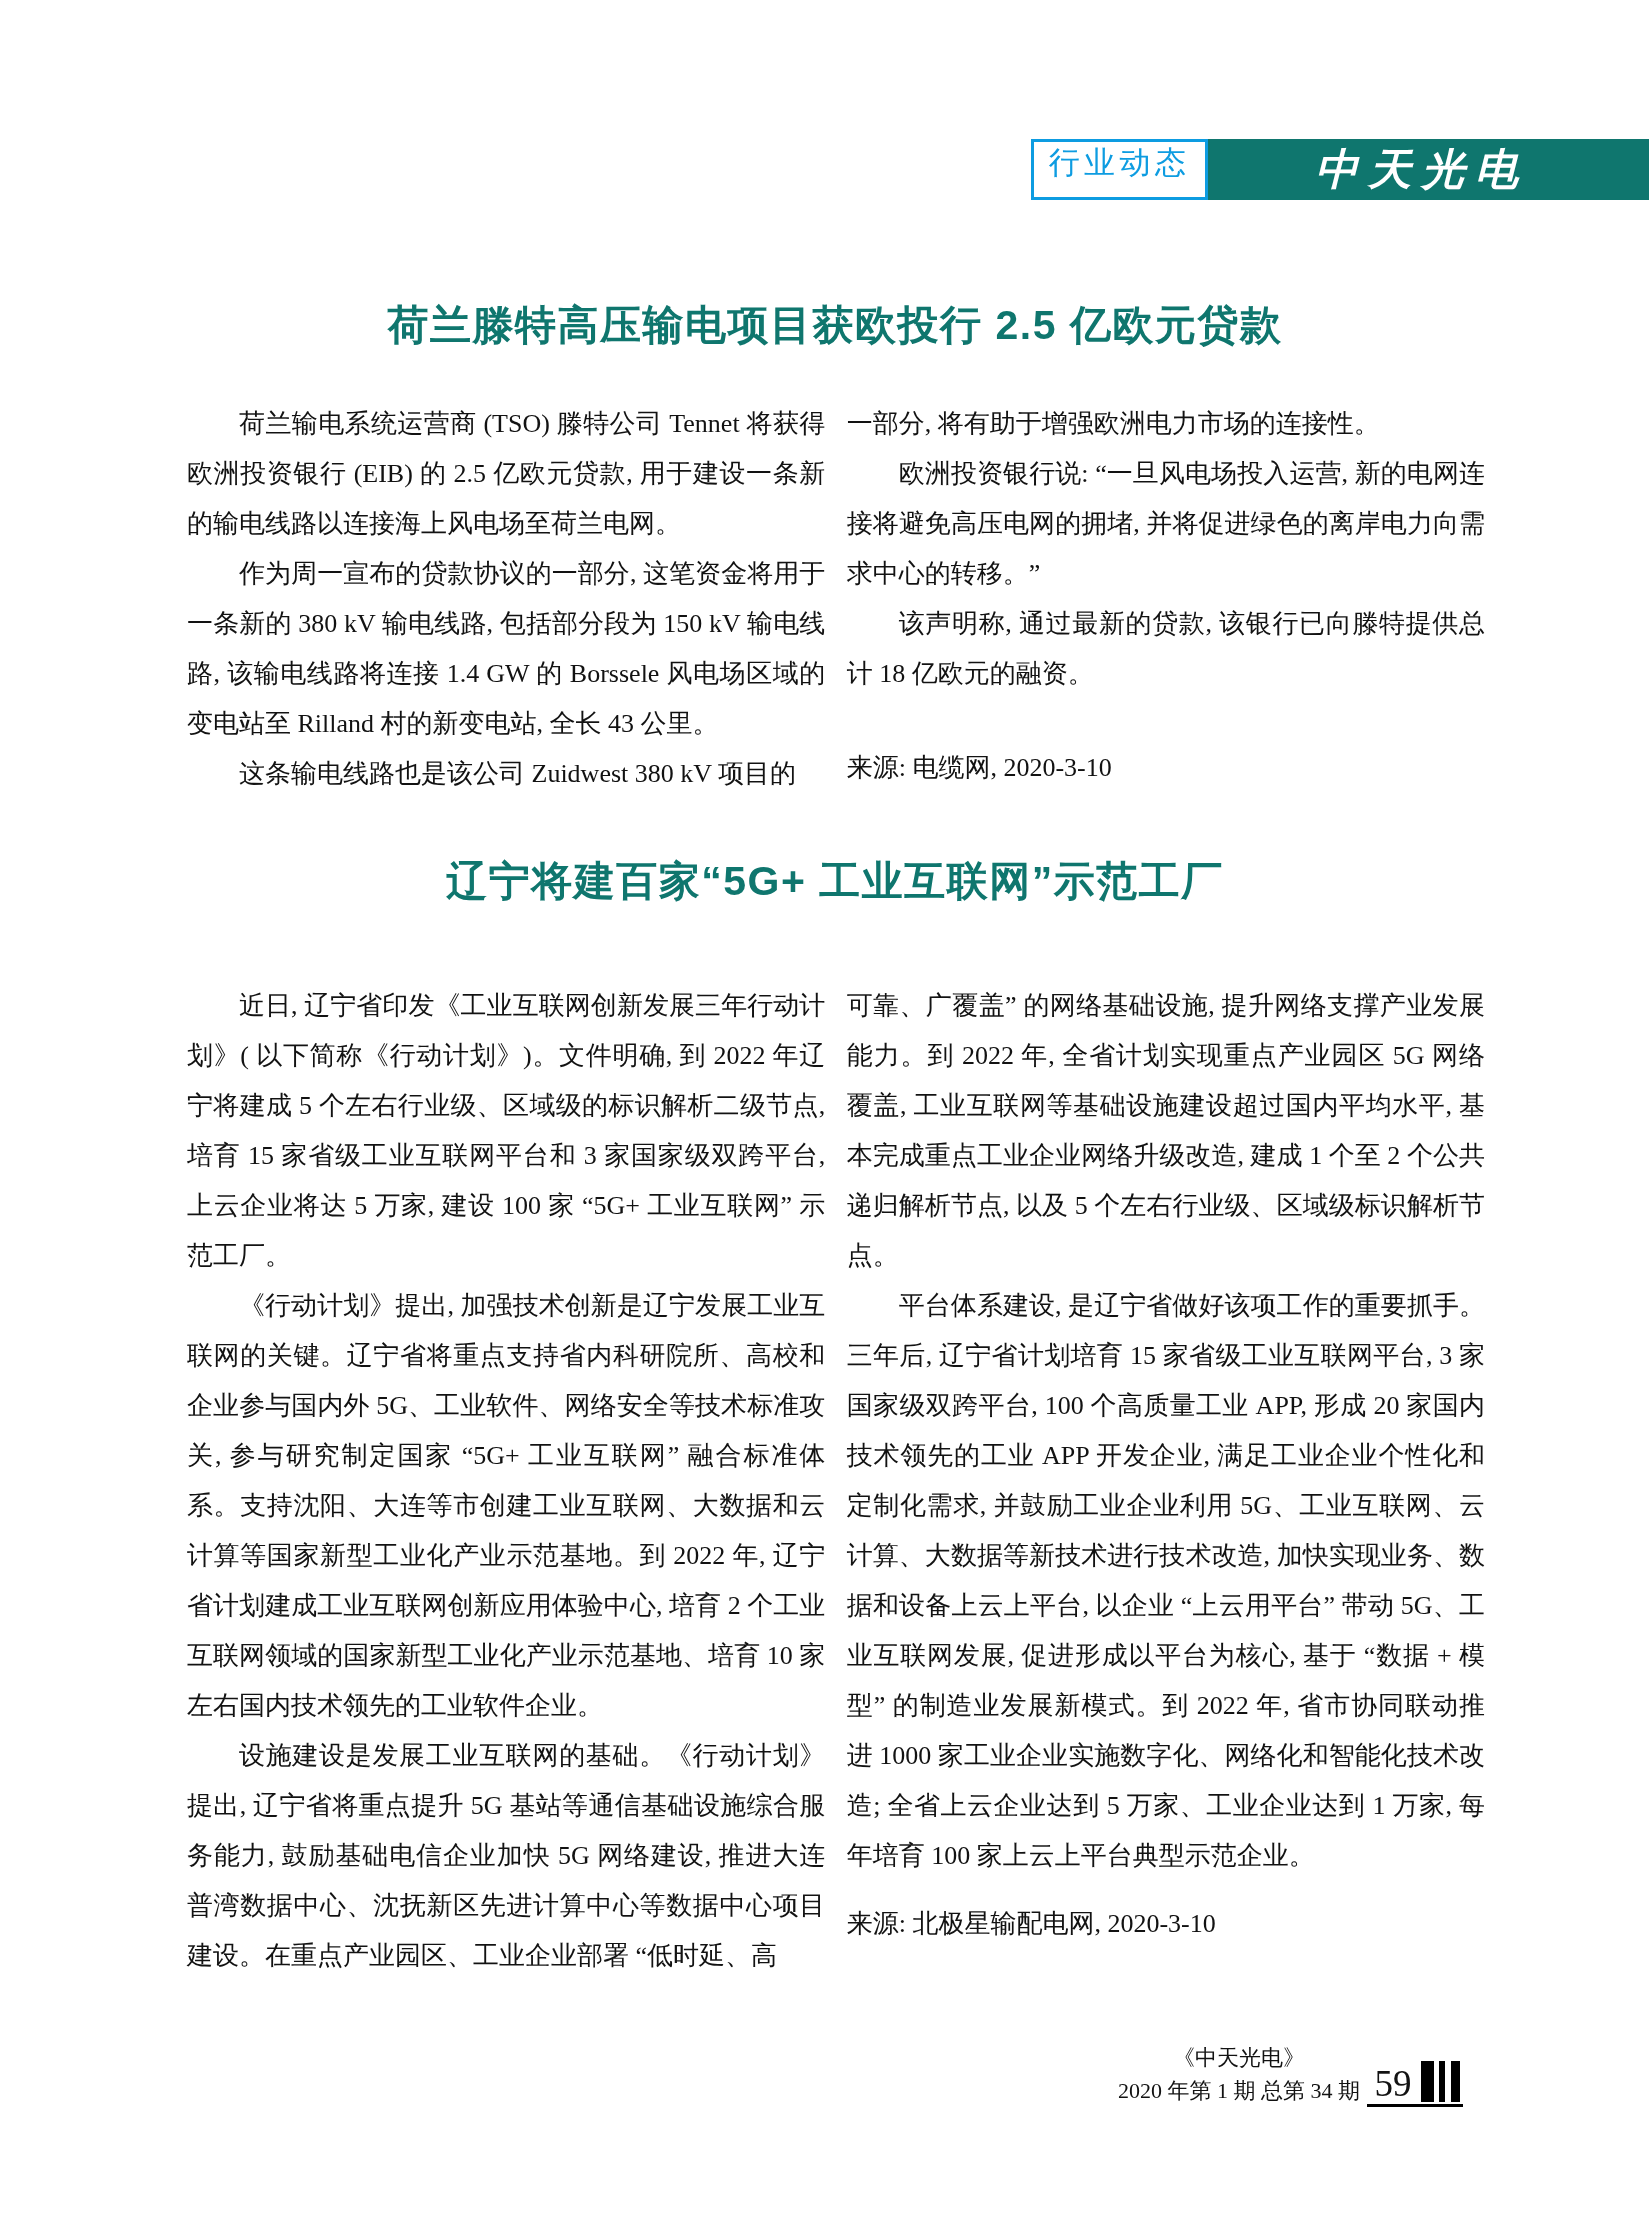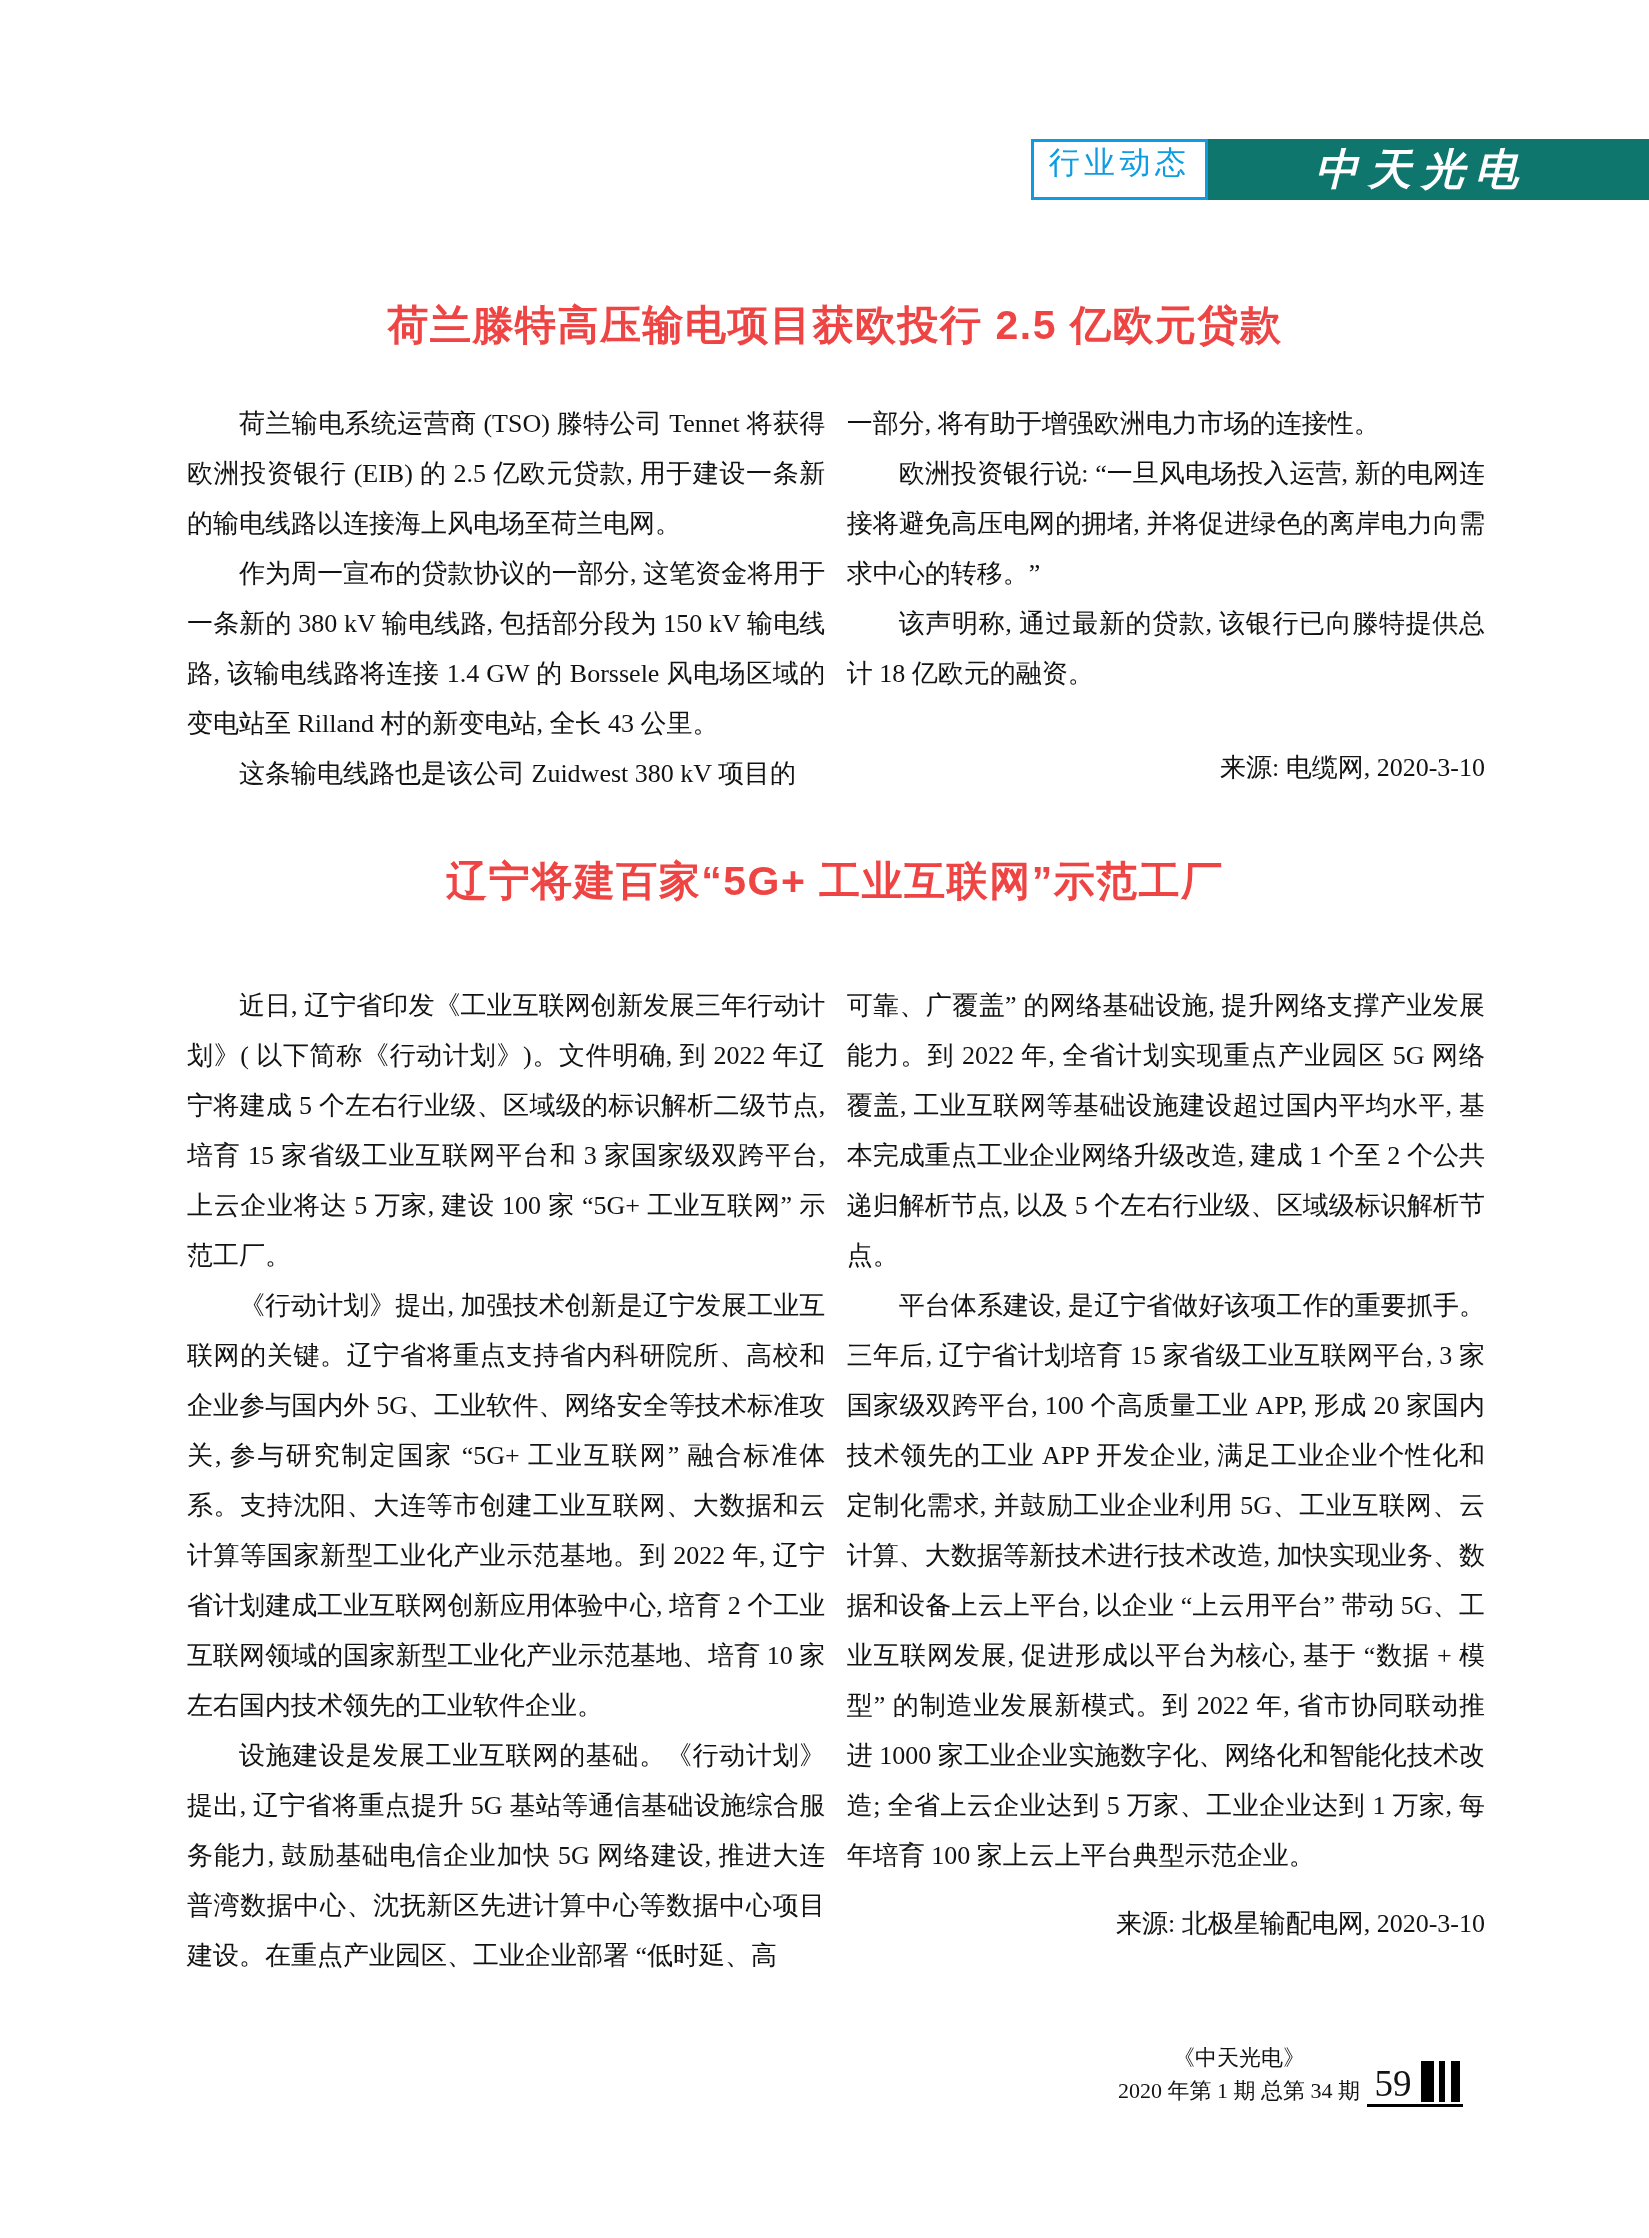--- a/index.html
+++ b/index.html
@@ -31,34 +31,34 @@
   }
   .brand {
     color:#ffffff; font-size:43px; font-weight:bold; font-style:italic;
     letter-spacing:10.3px; font-family:"Liberation Serif",serif;
   }
 
   
   .art-title {
     position:absolute; left:185px; width:1300px; text-align:center;
     font-family:"Liberation Sans","DejaVu Sans",sans-serif;
-    font-weight:bold; font-size:41px; color:#ef4444; letter-spacing:1.5px;
+    font-weight:bold; font-size:41px; color:#0f766e; letter-spacing:1.5px;
     white-space:nowrap;
   }
   .t1 { top:298px; }
   .t2 { top:854px; }
 
   
   .cols { position:absolute; left:187px; width:1298px; display:flex; gap:21.4px; }
   .c1 { top:399px; }
   .c2 { top:981px; }
   .col { flex:1; min-width:0; font-size:26px; line-height:50px; text-align:justify; text-justify:inter-ideograph; }
   .col p { margin:0; text-indent:2em; }
   .col p.noindent { text-indent:0; }
-  .source { text-indent:0 !important; text-align:right; }
+  .source { text-indent:0 !important; text-align:left; }
   .src1 { margin-top:44px !important; }
   .src2 { margin-top:17.7px !important; }
 
   
   .footer { position:absolute; top:2041px; left:1117px; display:flex; align-items:flex-end; gap:6px; }
   .footer-text { width:244px; text-align:center; font-size:22px; line-height:33px; color:#121212; }
   .pagegroup { display:flex; align-items:flex-end; gap:9.6px; border-bottom:3px solid #000; padding:0 3px 2.2px 7.4px; }
   .pagenum { font-size:37px; line-height:37px; }
   .bars { display:flex; align-items:flex-end; gap:5.9px; }
   .bar-a { width:12.6px; height:41px; background:#000; }

